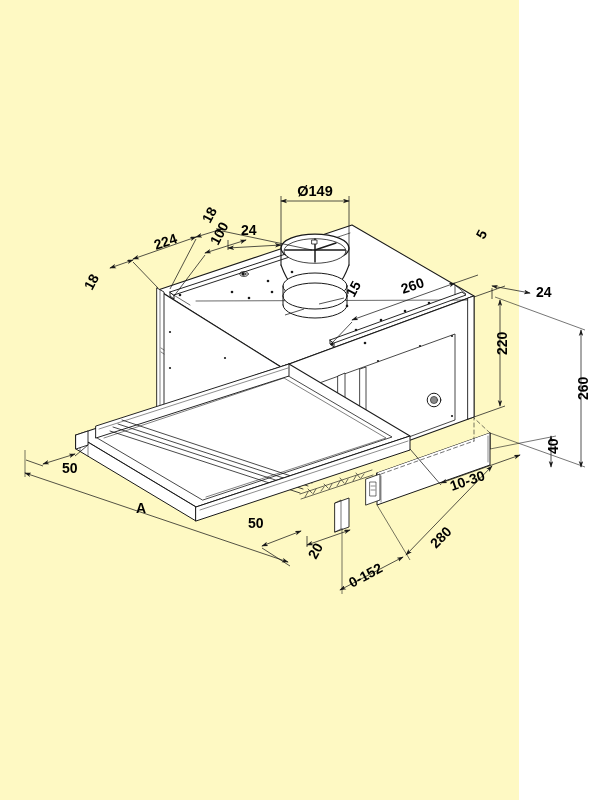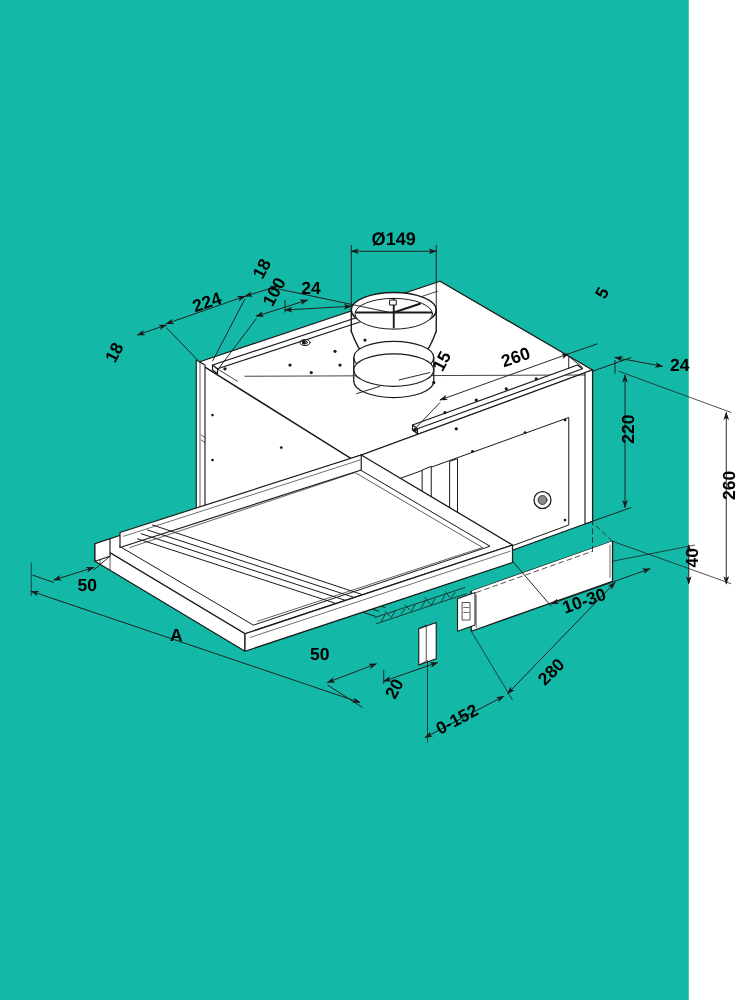--- a/index.html
+++ b/index.html
@@ -1,19 +1,19 @@
 <!DOCTYPE html>
 <html><head>
 <meta charset="utf-8">
 <title>Technical Drawing</title>
 <style>
   html,body{margin:0;padding:0;background:#ffffff;}
   body{width:600px;height:800px;overflow:hidden;
        font-family:"Liberation Sans",sans-serif;}
-  #sheet{position:relative;width:551px;height:800px;background:#14b8a6;}
+  #sheet{position:relative;width:496px;height:800px;background:#fef9c3;padding-left:23px;}
   #dwg{position:absolute;left:0;top:0;width:600px;height:800px;}
   .lbl{font-family:"Liberation Sans",sans-serif;font-weight:bold;fill:#000;}
 </style>
 </head>
 <body>
 
 <div id="sheet">
 <svg id="dwg" viewBox="0 0 600 800">
 
   <defs>

